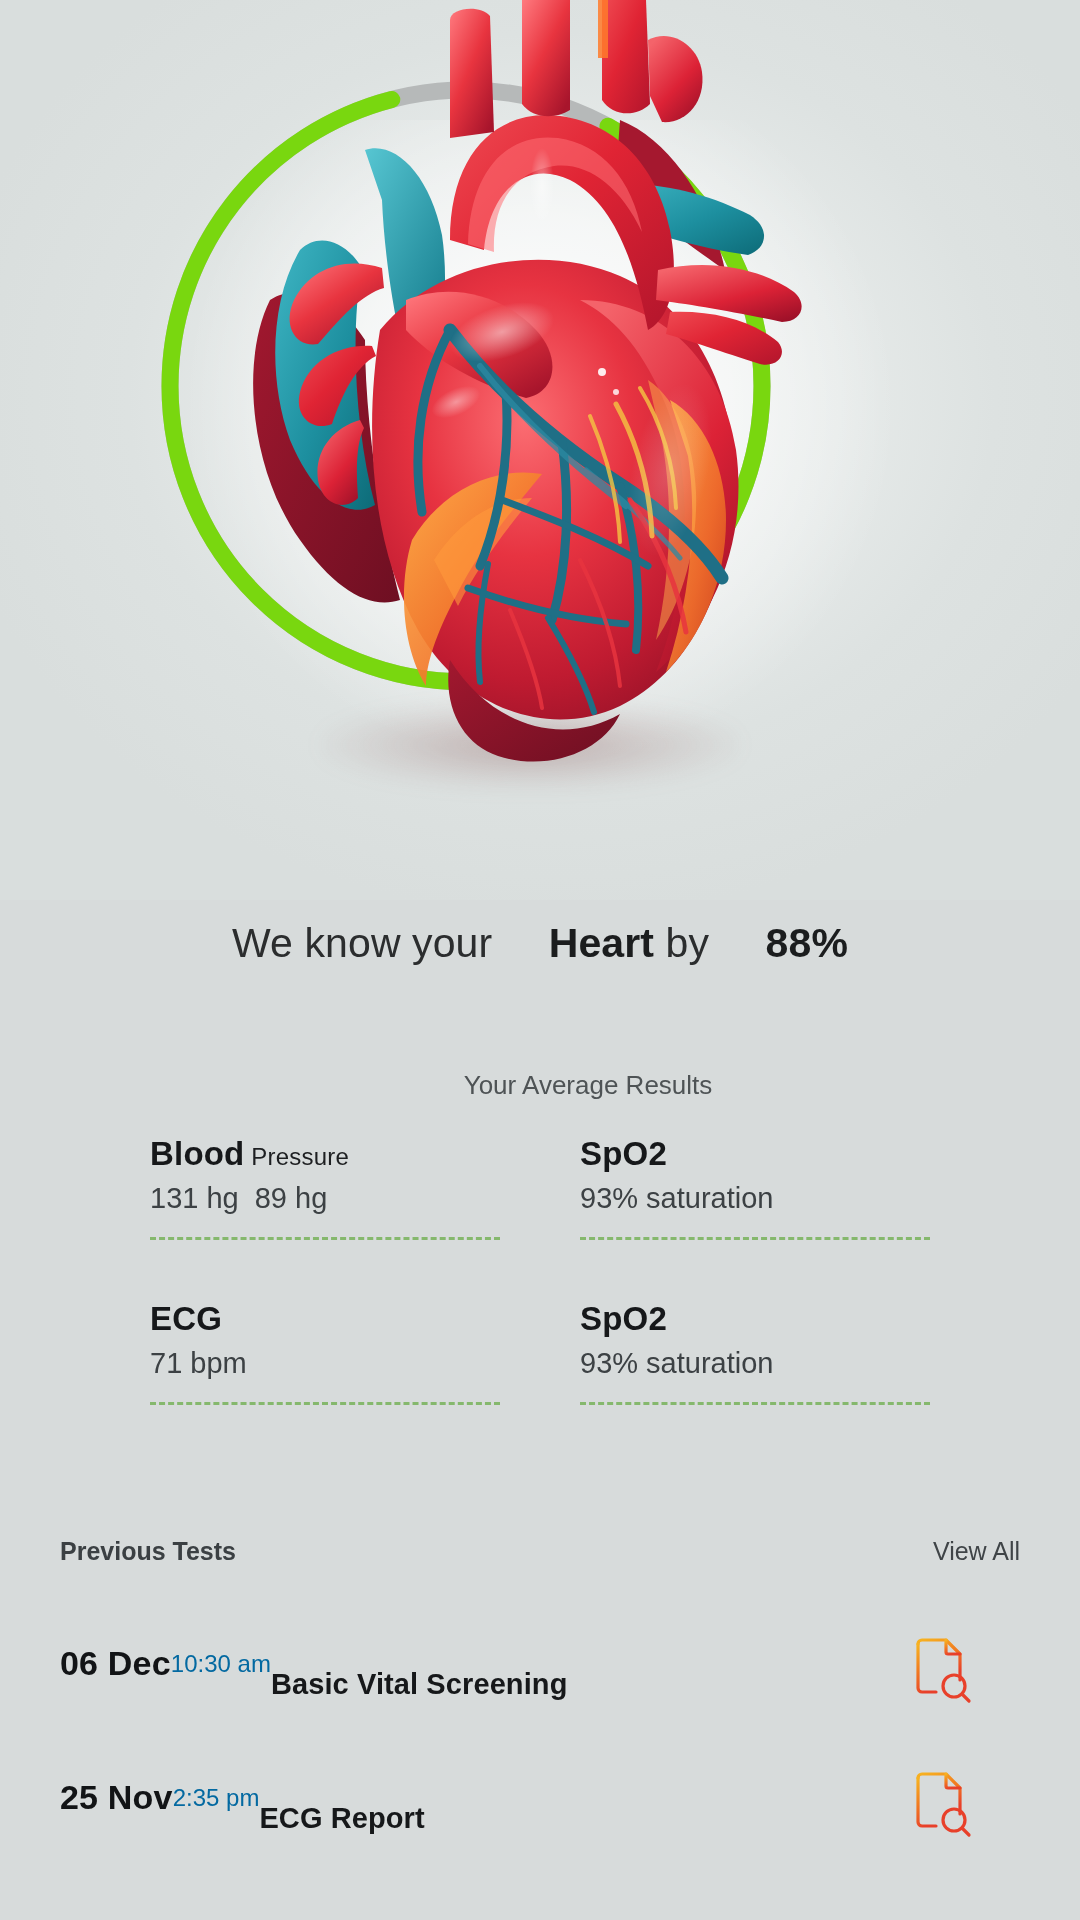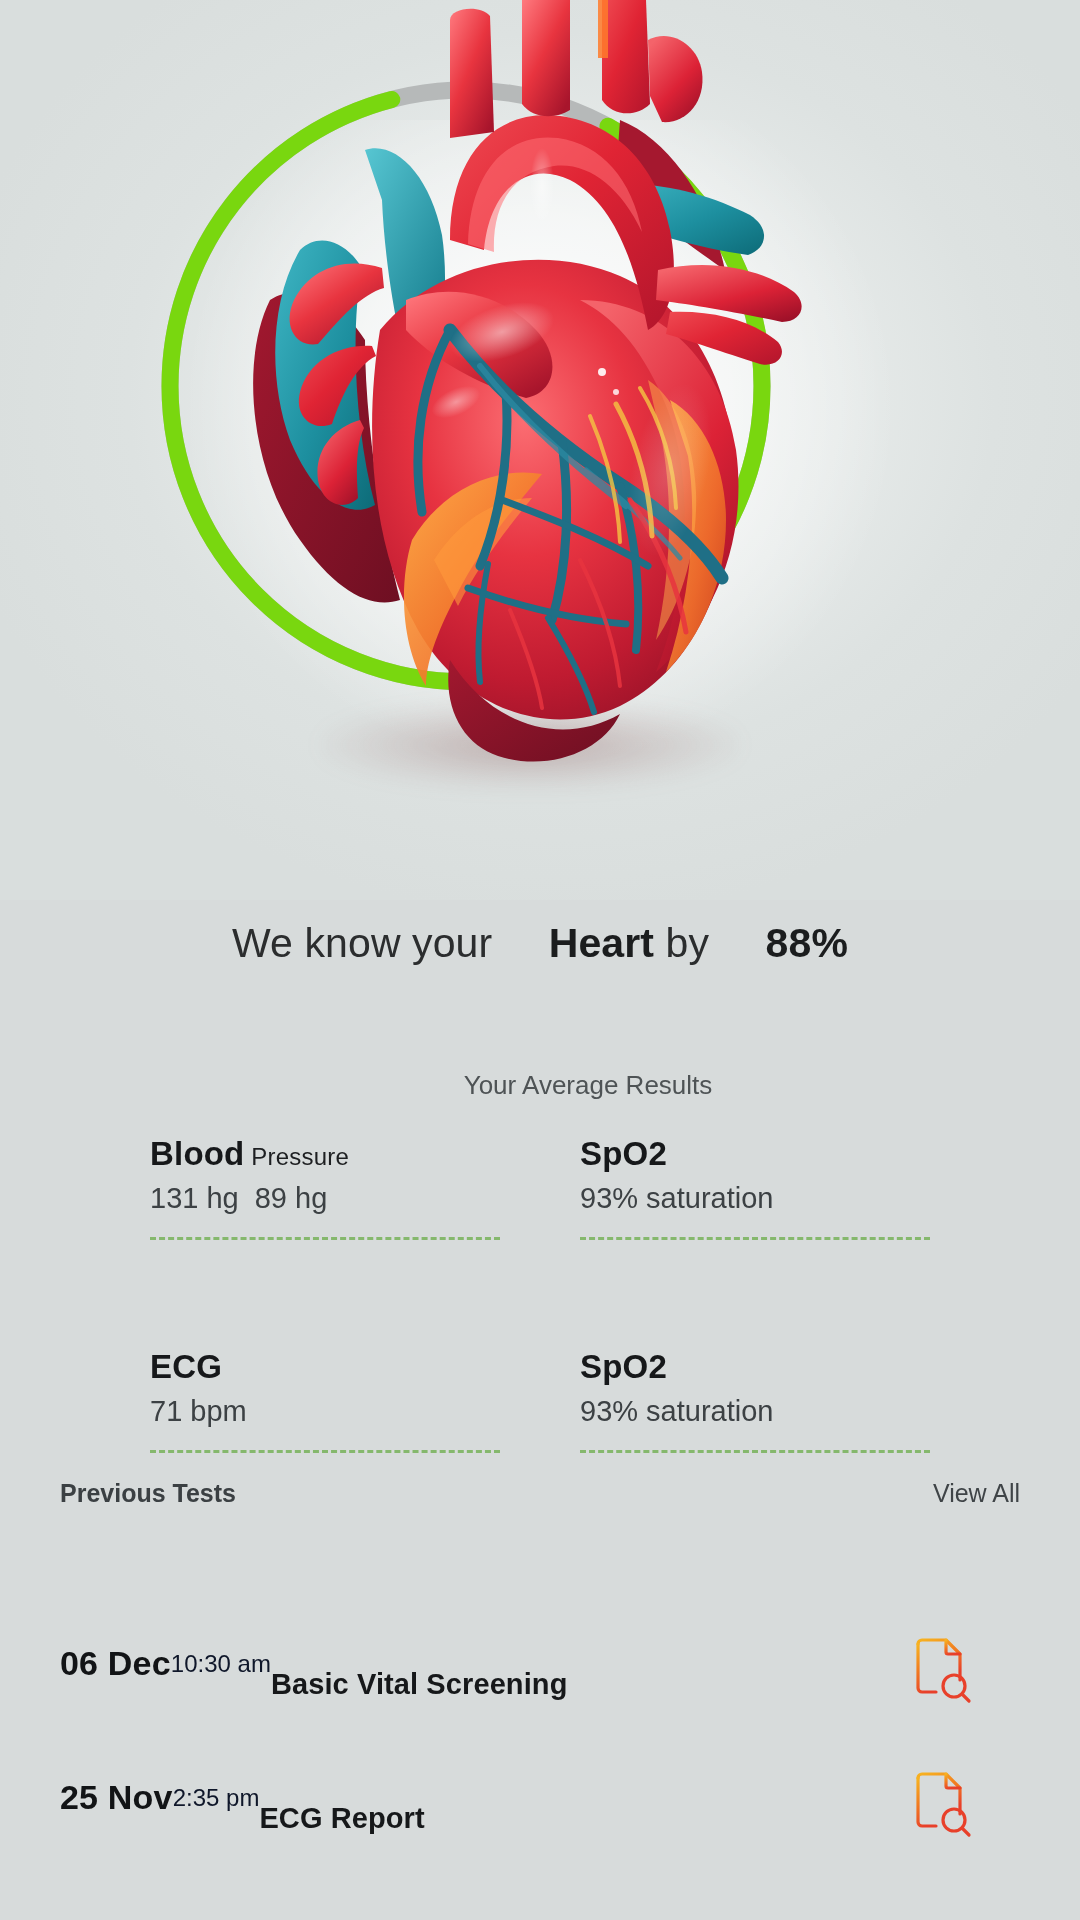--- a/index.html
+++ b/index.html
@@ -83,40 +83,40 @@
     font-size:29px; color:#3c4144; font-weight:400;
     white-space:nowrap;
   }
   .metric-value .gap { display:inline-block; width:16px; }
   .metric-rule {
     margin-top:22px;
     height:0; width:100%;
     border-top:3px dashed #77b25a;
     opacity:.85;
   }
-  .metric.row2 { margin-top:108px; }
+  .metric.row2 { margin-top:60px; }
 
   
   .prev-head {
-    position:absolute; left:60px; top:1479px;
+    position:absolute; left:60px; top:1537px;
     width:960px;
     display:flex; align-items:baseline; justify-content:space-between;
   }
   .prev-head .label { font-size:25px; font-weight:700; color:#3b4043; }
   .prev-head .viewall { font-size:25px; font-weight:400; color:#3f4447; }
 
   .tests { position:absolute; left:60px; top:1605px; width:960px; }
   .test-row {
     position:relative;
     display:flex; align-items:center; justify-content:space-between;
     height:134px;
   }
   .test-info { display:flex; flex-direction:row; }
   .test-date  { font-size:34px; font-weight:700; color:#121416; letter-spacing:.2px; }
-  .test-time  { font-size:24px; font-weight:400; color:#0f172a; margin-top:6px; }
+  .test-time  { font-size:24px; font-weight:400; color:#0369a1; margin-top:6px; }
   .test-name  { font-size:29px; font-weight:700; color:#16181a; margin-top:24px; letter-spacing:.1px; }
   .test-icon  { width:58px; height:68px; flex:0 0 auto; margin-right:48px; }
   .test-icon svg { width:58px; height:68px; display:block; }
 </style>
 </head>
 <body>
 
 <div id="screen">
 
   <div class="hero">

